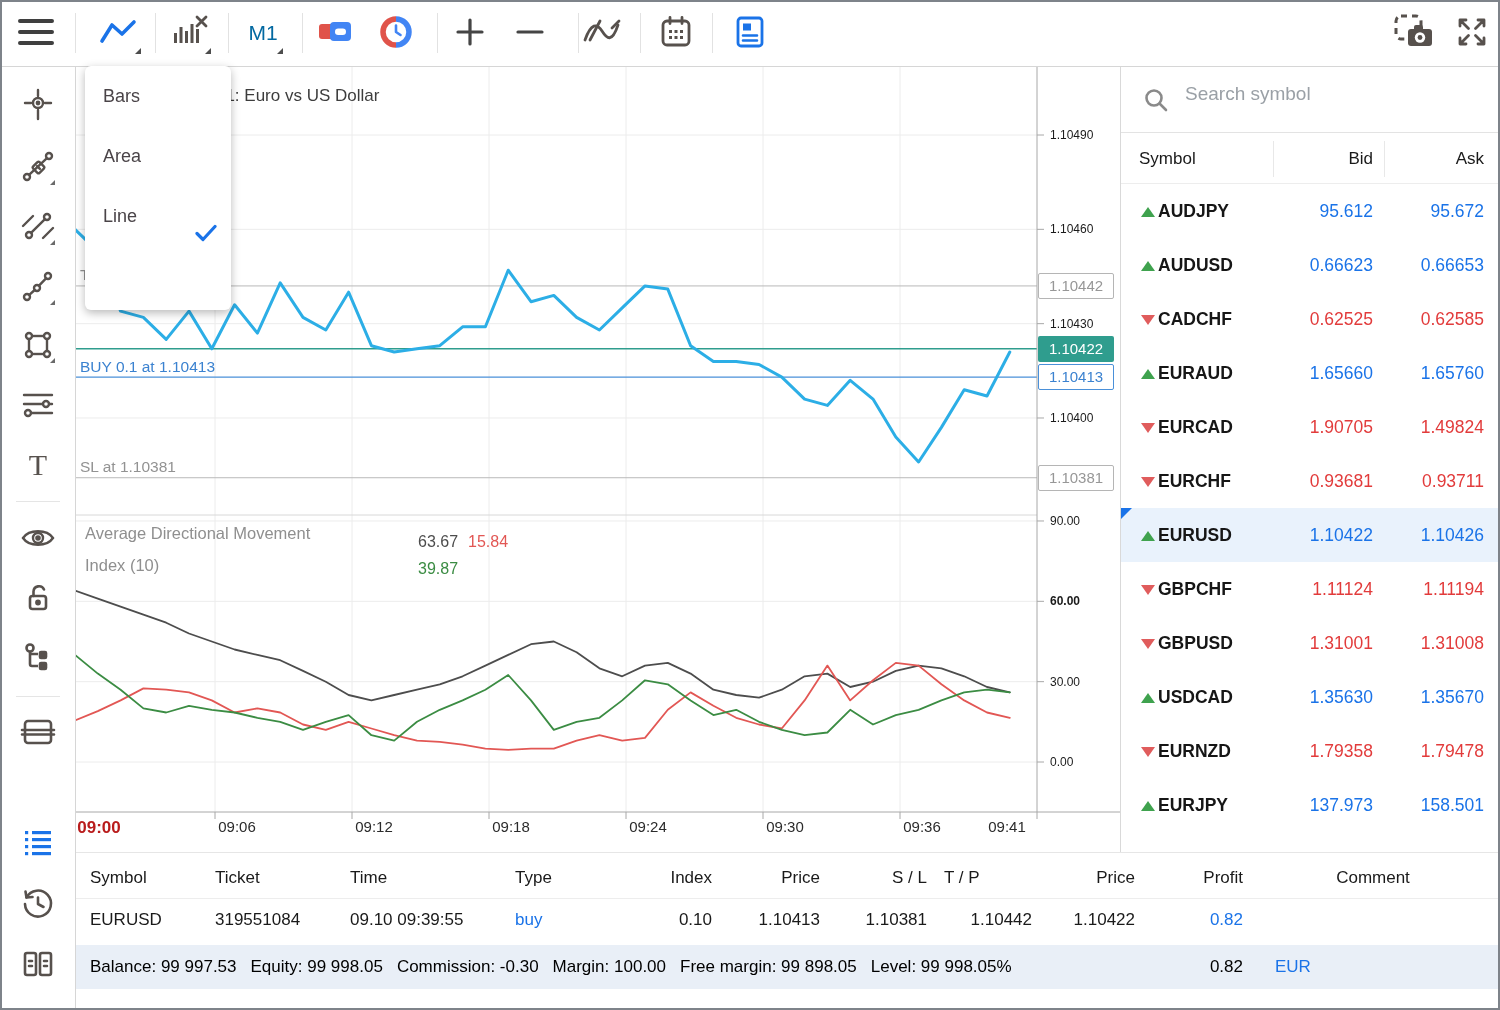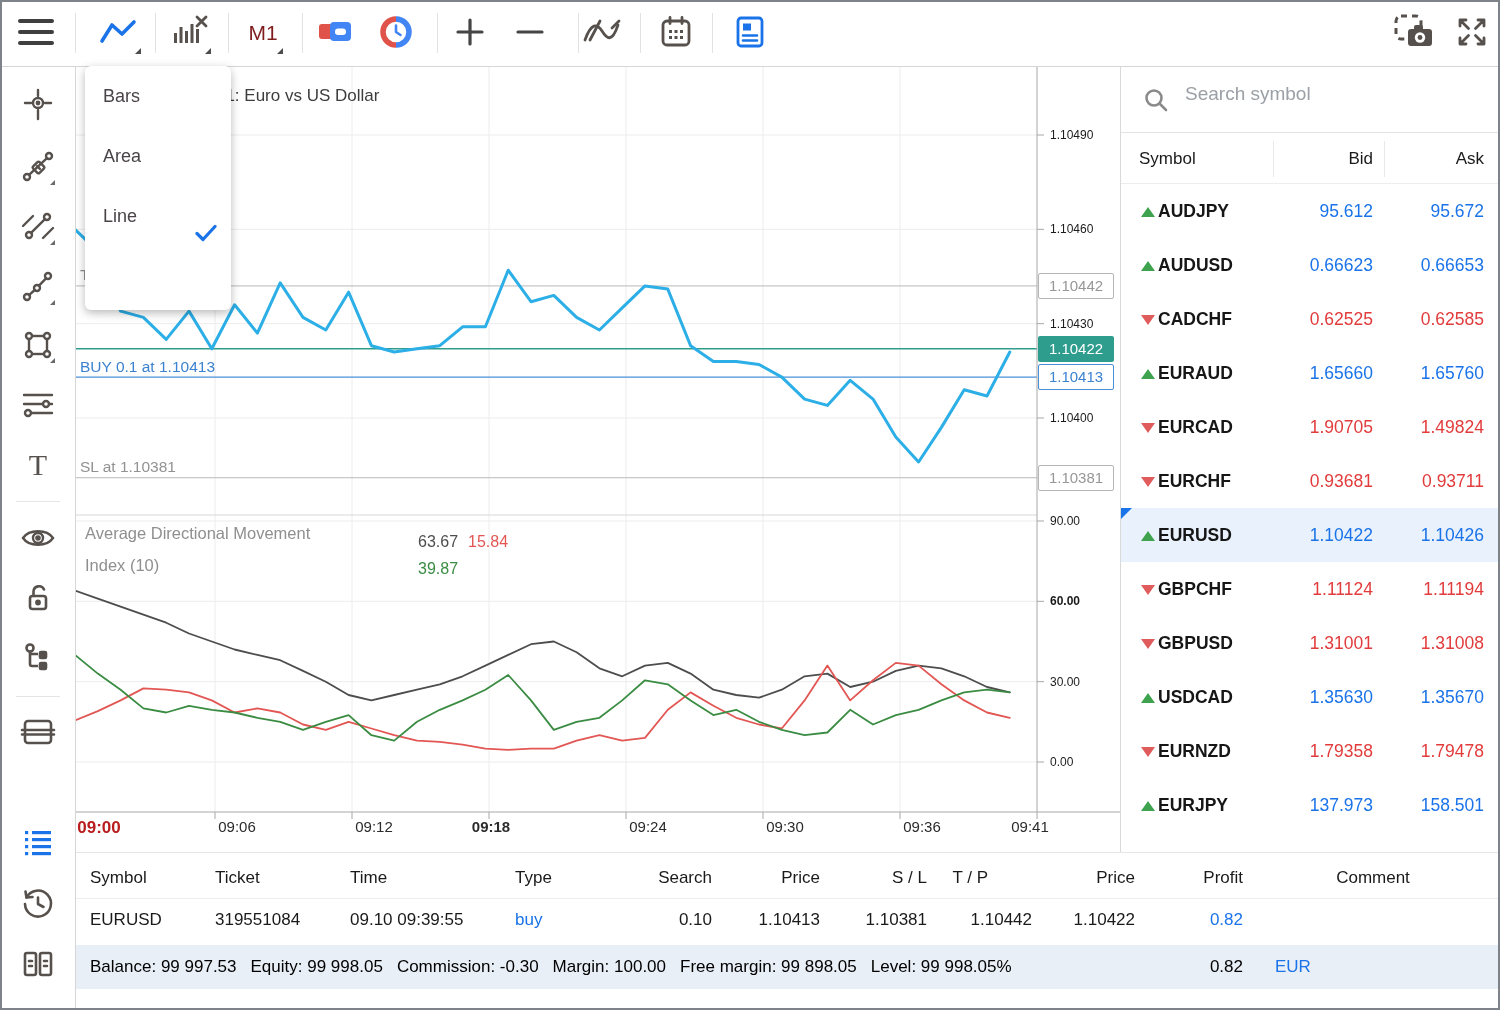--- a/index.html
+++ b/index.html
@@ -2,21 +2,21 @@
 <html><head>
 <meta charset="utf-8">
 <style>
   html,body{margin:0;padding:0}
   body{width:1500px;height:1010px;position:relative;font-family:"Liberation Sans",sans-serif;background:#fff;overflow:hidden}
   .frame{position:absolute;left:0;top:0;right:0;bottom:0;border:2px solid #7e838a;pointer-events:none;z-index:99}
   
   .toolbar{position:absolute;left:0;top:0;width:1500px;height:66px;background:#fff;border-bottom:1px solid #d6d6d6;z-index:40}
   .tb-btn{position:absolute;top:9px;height:48px;display:flex;align-items:center;justify-content:center;background:none;border:none;cursor:pointer;padding:0}
   .tb-sep{position:absolute;top:13px;width:1px;height:40px;background:#e2e2e2}
-  .tf-text{font-size:21px;color:#7f1d1d}
+  .tf-text{font-size:21px;color:#0369a1}
   .corner{position:absolute;right:3px;bottom:3px;width:0;height:0;border-left:6px solid transparent;border-bottom:6px solid #4d4d4d}
   
   .sidebar{position:absolute;left:0;top:67px;width:75px;height:943px;background:#fff;border-right:1px solid #d6d6d6;z-index:30}
   .sb-btn{position:absolute;left:18px;width:40px;height:40px;display:flex;align-items:center;justify-content:center;background:none;border:none;cursor:pointer;padding:0}
   .sb-sep{position:absolute;left:16px;width:44px;height:1px;background:#e5e5e5}
   
   .chart-region{position:absolute;left:75px;top:66px;width:1045px;height:786px;background:#fff}
   #chart-svg{position:absolute;left:0;top:0}
   .chart-title{position:absolute;left:55px;top:20px;font-size:17px;color:#3d3d3d;z-index:5;white-space:nowrap}
   .axis-label{position:absolute;left:975px;width:66px;font-size:12px;color:#1a1a1a;line-height:16px;z-index:6;white-space:nowrap}
@@ -366,25 +366,25 @@
       <div class="axis-label" style="top: 688px;">0.00</div>
       <div class="axis-badge badge-gray" style="top: 206.933px;">1.10442</div>
       <div class="axis-badge badge-current" style="top: 269.822px;">1.10422</div>
       <div class="axis-badge badge-buy" style="top: 298.122px;">1.10413</div>
       <div class="axis-badge badge-gray" style="top: 398.744px;">1.10381</div>
     </div>
   <div id="time-axis">
       <div class="time-label first" style="left: 24px;">09:00</div>
       <div class="time-label" style="left: 162px;">09:06</div>
       <div class="time-label" style="left: 299px;">09:12</div>
-      <div class="time-label" style="left: 416px; font-weight: bold;">09:18</div>
+      <div class="time-label" style="left: 436px;">09:18</div>
       <div class="time-label" style="left: 573px;">09:24</div>
       <div class="time-label" style="left: 710px;">09:30</div>
       <div class="time-label" style="left: 847px;">09:36</div>
-      <div class="time-label" style="left: 955px;">09:41</div>
+      <div class="time-label" style="left: 932px;">09:41</div>
     </div>
 </div>
 
 <div class="dropdown">
   <div class="menu-item"><span>Bars</span></div>
   <div class="menu-item"><span>Area</span></div>
   <div class="menu-item">
     <span>Line</span>
     <span class="menu-check"><svg width="22" height="18" viewBox="0 0 22 18">
           <path d="M2 9.5l6 6L20 2.5" stroke="#1a73e8" stroke-width="3.2" fill="none" stroke-linecap="round" stroke-linejoin="round"></path>
@@ -483,24 +483,24 @@
       </div>
     </div>
 </div>
 
 <div class="trade-panel">
   <div class="tp-row tp-head" id="tp-head">
       <span class="tp-cell" style="left: 15px; width: 125px; text-align: left;">Symbol</span>
       <span class="tp-cell" style="left: 140px; width: 125px; text-align: left;">Ticket</span>
       <span class="tp-cell" style="left: 275px; width: 160px; text-align: left;">Time</span>
       <span class="tp-cell" style="left: 440px; width: 120px; text-align: left;">Type</span>
-      <span class="tp-cell" style="left: 540px; width: 97px; text-align: right;">Search</span>
+      <span class="tp-cell" style="left: 540px; width: 97px; text-align: right;">Index</span>
       <span class="tp-cell" style="left: 647px; width: 98px; text-align: right;">Price</span>
       <span class="tp-cell" style="left: 755px; width: 97px; text-align: right;">S / L</span>
-      <span class="tp-cell" style="left: 818px; width: 95px; text-align: right;">T / P</span>
+      <span class="tp-cell" style="left: 869px; width: 95px; text-align: left;">T / P</span>
       <span class="tp-cell" style="left: 967px; width: 93px; text-align: right;">Price</span>
       <span class="tp-cell" style="left: 1070px; width: 98px; text-align: right;">Profit</span>
       <span class="tp-cell" style="left: 1198px; width: 200px; text-align: center;">Comment</span>
     </div>
   <div class="tp-row tp-data" id="tp-data">
       <span class="tp-cell" style="left: 15px; width: 125px; text-align: left;">EURUSD</span>
       <span class="tp-cell" style="left: 140px; width: 125px; text-align: left;">319551084</span>
       <span class="tp-cell" style="left: 275px; width: 160px; text-align: left;">09.10 09:39:55</span>
       <span class="tp-cell cell-blue" style="left: 440px; width: 120px; text-align: left;">buy</span>
       <span class="tp-cell" style="left: 540px; width: 97px; text-align: right;">0.10</span>

